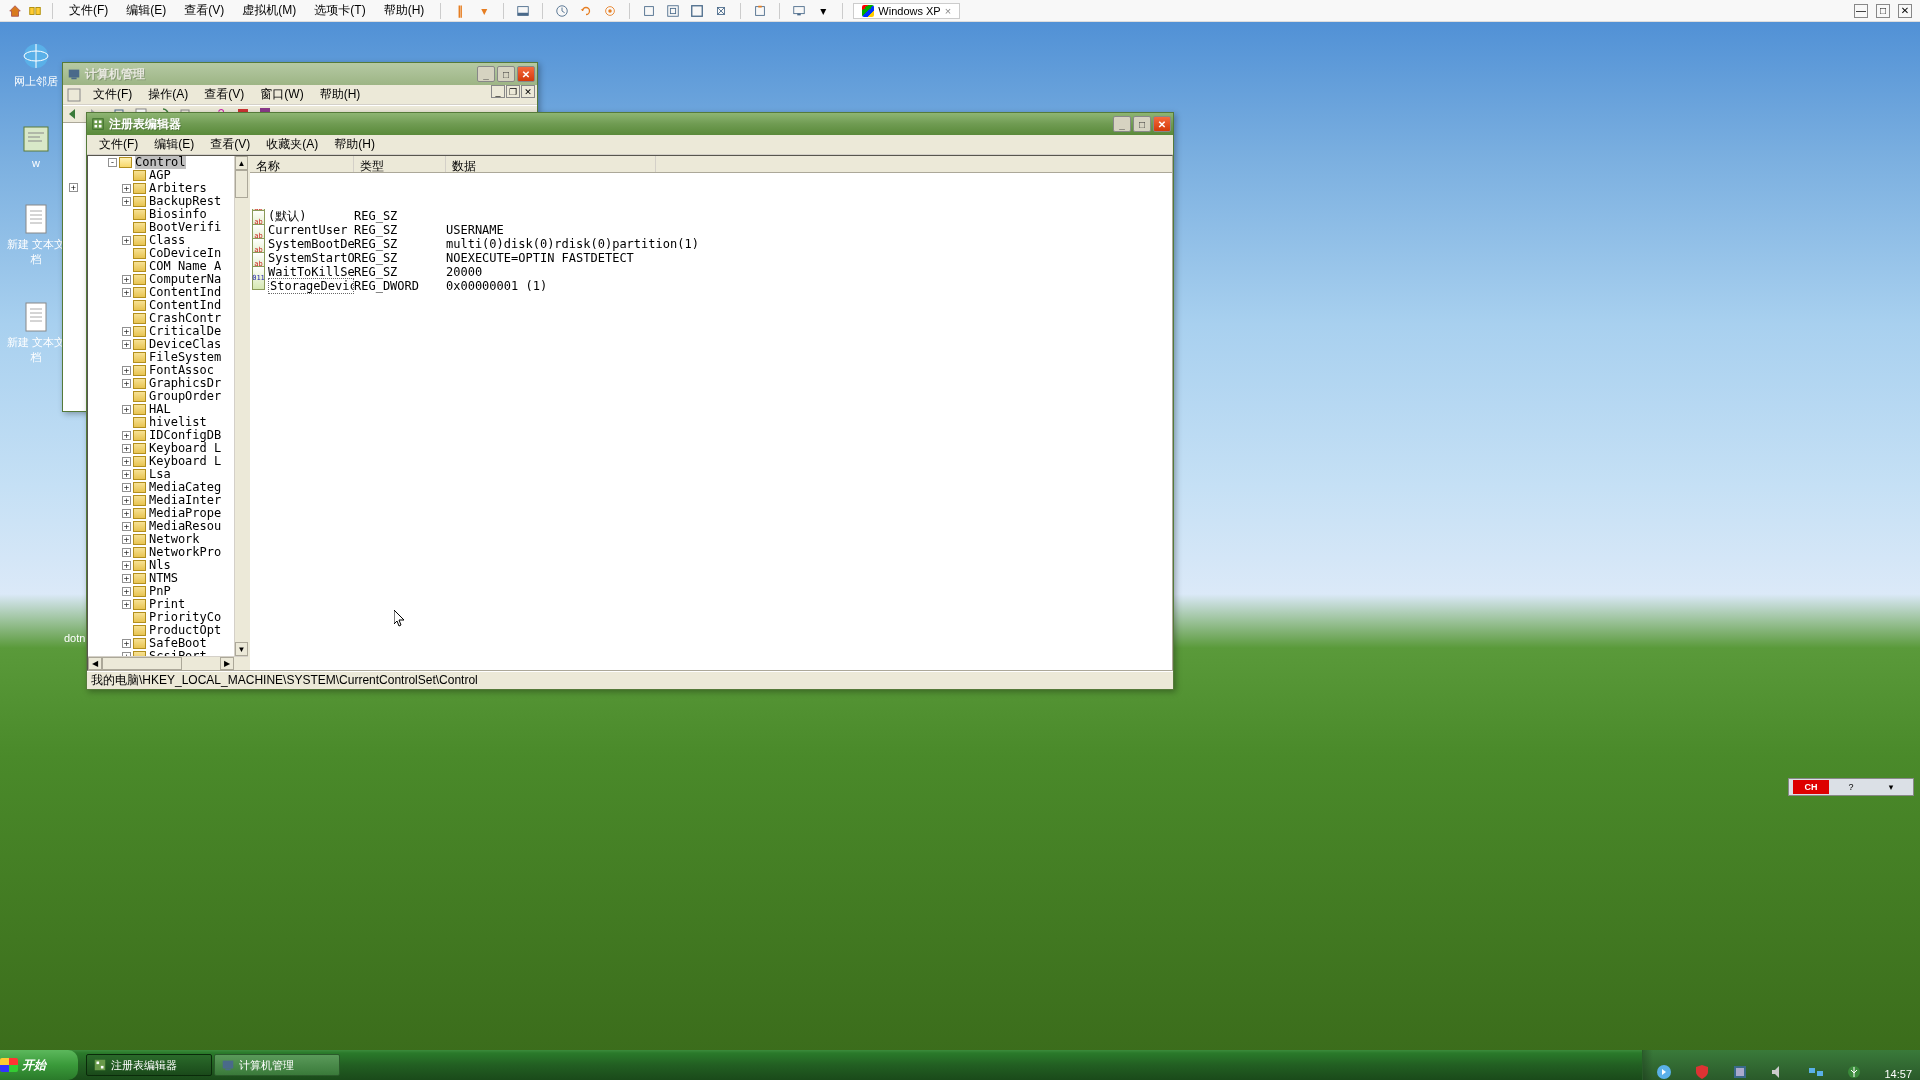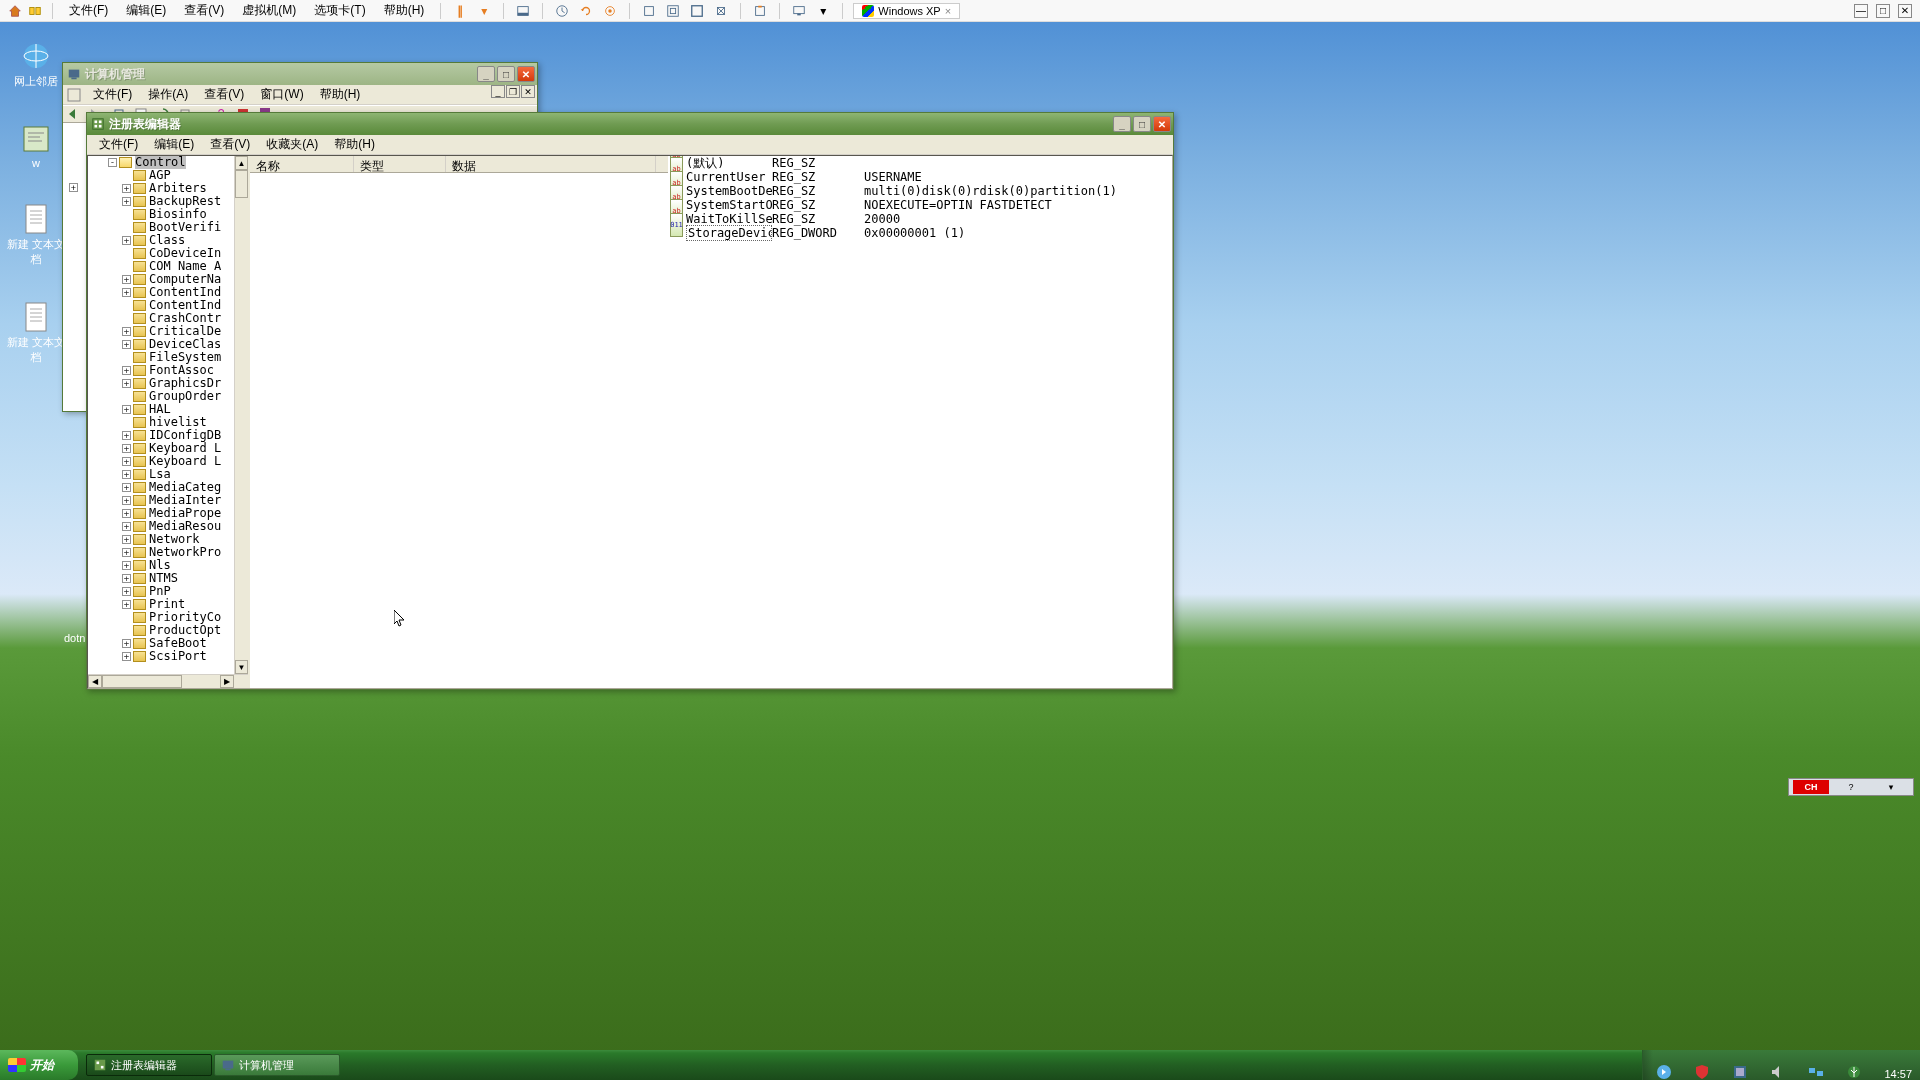--- a/index.html
+++ b/index.html
@@ -289,22 +289,23 @@
 #regedit .tree-hscroll .sb-thumb {
   position: absolute;
   left: 14px; top: 0; bottom: 0; width: 80px;
   background: #ece9d8;
   border: 1px solid #aca899;
   cursor: pointer;
 }
 
 #regedit .re-list {
   flex: 1;
-  display: flex; 
+  display: flex; flex-direction: column;
   overflow: hidden;
+  gap: 36px;
 }
 #regedit .re-list-header {
   display: flex;
   background: #ece9d8;
   border-bottom: 1px solid #aca899;
   height: 17px;
   font-size: 12px;
 }
 #regedit .re-list-header .col {
   padding: 2px 6px;
@@ -362,21 +363,21 @@
   height: 30px;
   background: linear-gradient(to bottom, #3c8b3c 0%, #2a7a2a 10%, #225f22 50%, #1a4a1a 100%);
   display: flex; align-items: stretch;
   z-index: 50;
 }
 .start-button {
   width: 78px;
   background: linear-gradient(to bottom, #5cb85c 0%, #3a9a3a 50%, #2a7a2a 100%);
   border-radius: 0 10px 10px 0;
   display: flex; align-items: center;
-  padding: 0 8px;
+  padding: 0 0;
   color: #fff;
   font-weight: bold;
   font-style: italic;
   cursor: pointer;
   gap: 4px;
 }
 .start-button .flag {
   width: 18px; height: 14px;
   background: conic-gradient(#f33 0 25%, #3c3 25% 50%, #33f 50% 75%, #fc3 75%);
   border-radius: 2px;
@@ -947,20 +948,23 @@
           </div>
           <div class="re-row selected">
             <span class="val-icon bin">011</span>
             <span class="c-name">StorageDevice...</span>
             <span class="c-type">REG_DWORD</span>
             <span class="c-data">0x00000001 (1)</span>
           </div>
         </div>
     </div>
   </div>
+  <div class="re-status">
+    <span>我的电脑\HKEY_LOCAL_MACHINE\SYSTEM\CurrentControlSet\Control</span>
+  </div>
 </div>
 
 <div class="lang-bar">
   <span class="lang-item lang-ch">CH</span>
   <span class="lang-item">?</span>
   <span class="lang-item">▾</span>
 </div>
 
 <div class="taskbar">
   <div class="start-button">

